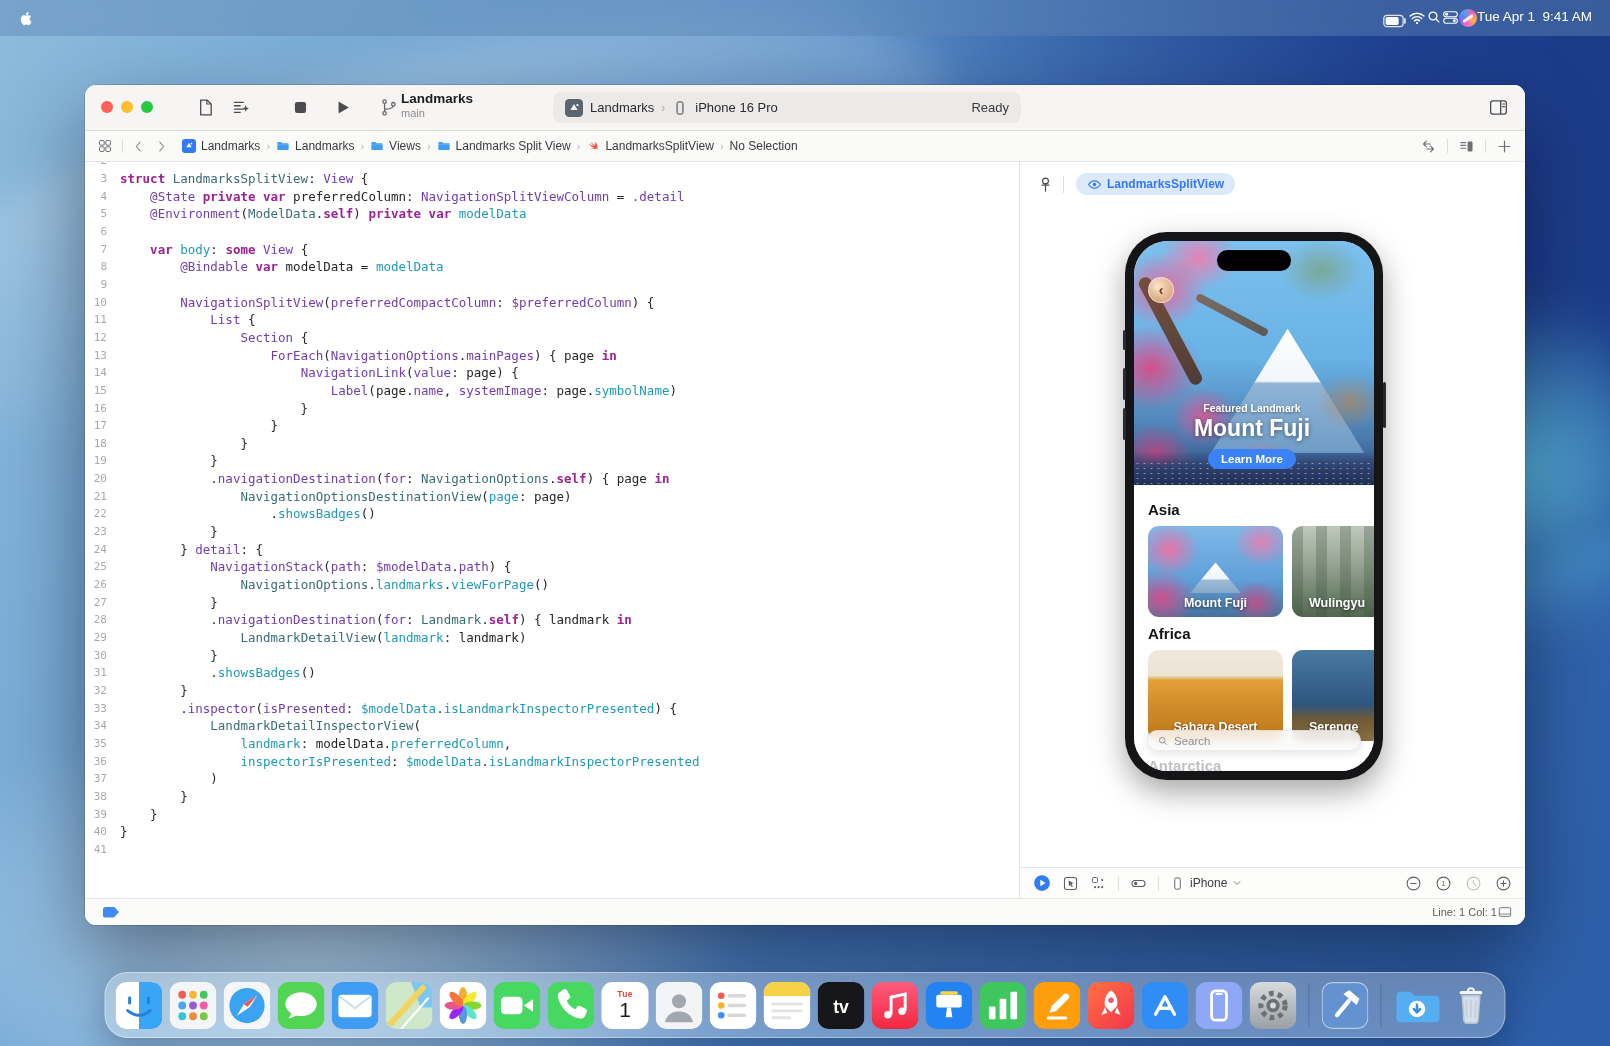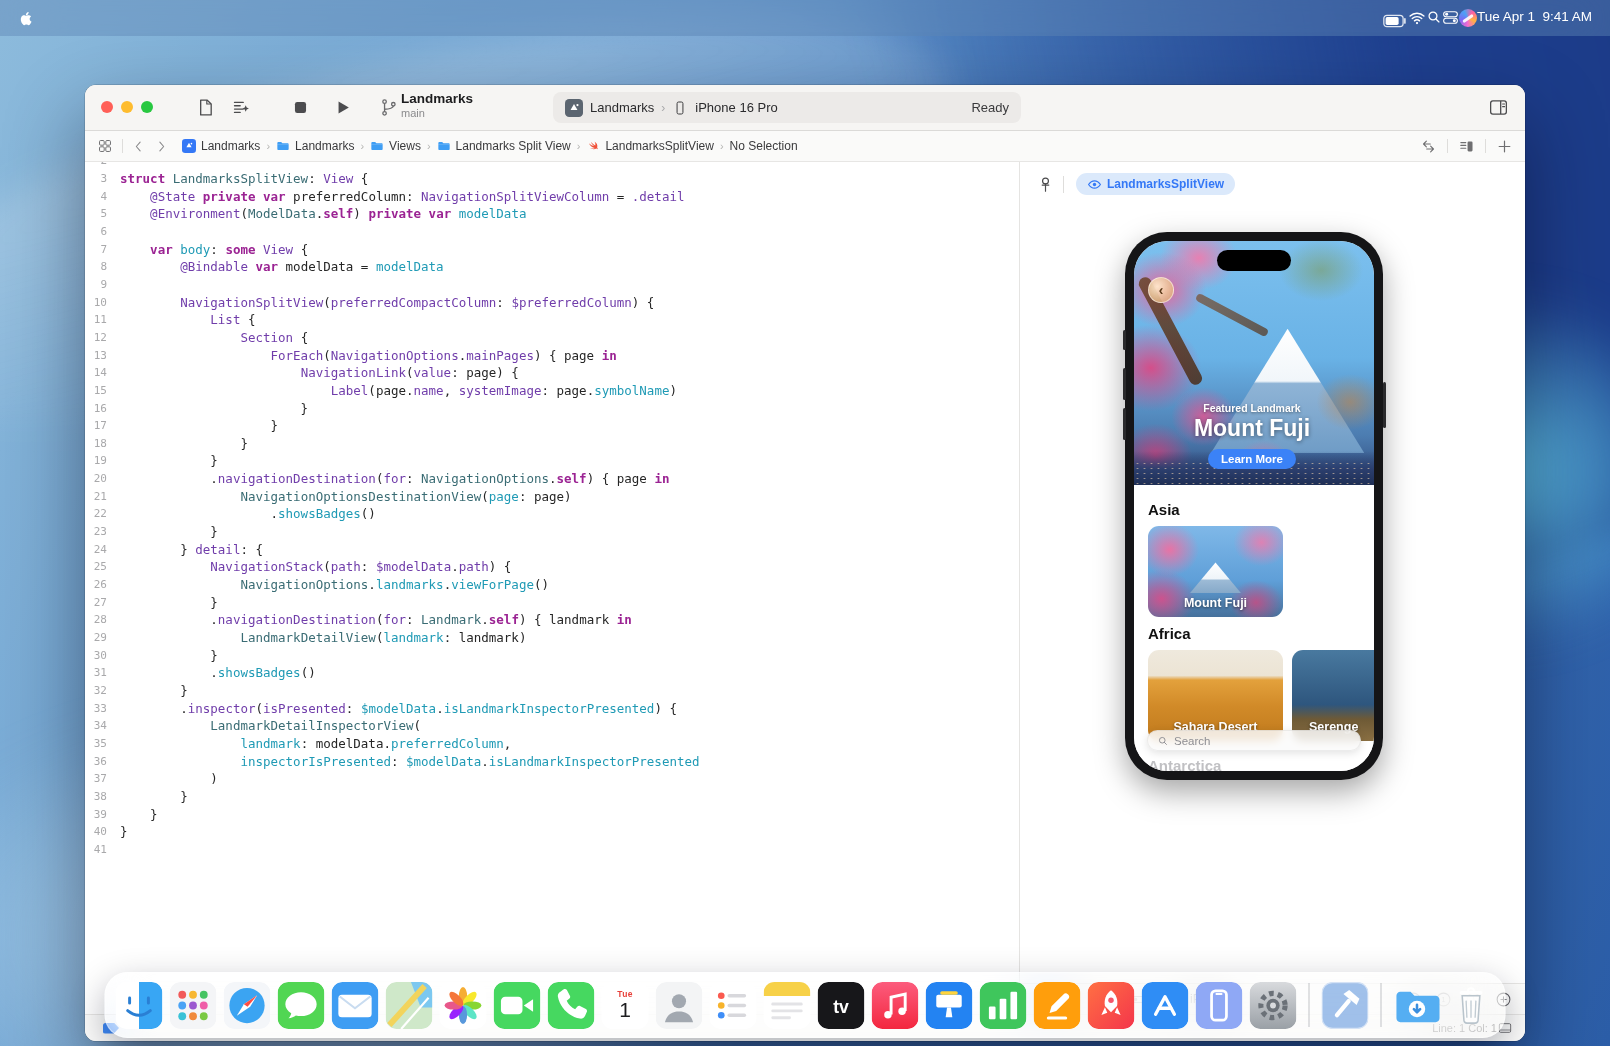--- a/index.html
+++ b/index.html
@@ -29,21 +29,21 @@
   .ic-batt{width:25px;height:18px;}
   .ic-wifi{width:18px;height:18px;}
   .ic-search{width:16px;height:16px;}
   .ic-cc{width:17px;height:17px;}
   .siri{width:18px;height:18px;border-radius:50%;position:relative;overflow:hidden;
     background:conic-gradient(from 40deg,#ff5fa2,#ffb340,#f56bd0,#7a6bf5,#4aa3f5,#ff5fa2);}
   .siri::after{content:'';position:absolute;left:3px;top:8px;width:12px;height:3px;border-radius:2px;
     background:rgba(255,255,255,.9);transform:rotate(-35deg);}
   .clock{font-size:13.5px;white-space:pre;}
   
-  .xwindow{position:absolute;left:85px;top:85px;width:1440px;height:956px;border-radius:11px;background:#fff;
+  .xwindow{position:absolute;left:85px;top:85px;width:1440px;height:840px;border-radius:11px;background:#fff;
     box-shadow:0 35px 80px rgba(0,0,20,.45),0 0 0 .5px rgba(0,0,0,.25);display:flex;flex-direction:column;overflow:hidden;justify-content:flex-end;}
   .toolbar{height:45px;flex:0 0 auto;background:#f6f5f3;border-bottom:1px solid #dbdad8;position:relative;}
   .traffic{position:absolute;left:16px;top:16px;display:flex;gap:8px;}
   .traffic i{width:12px;height:12px;border-radius:50%;display:block;}
   .tb-ic{position:absolute;top:12px;width:21px;height:21px;color:#4c4c4e;}
   .tb-ic svg{width:100%;height:100%;}
   .run-title{position:absolute;left:316px;top:6px;line-height:1.15;}
   .run-title .t1{font-size:13.5px;font-weight:700;color:#1d1d1f;}
   .run-title .t2{font-size:11px;color:#8b8b8d;}
   .scheme-pill{position:absolute;left:468px;top:7px;width:468px;height:31px;border-radius:8px;background:#eceae8;
@@ -591,20 +591,23 @@
                 <span class="learn">Learn More</span>
               </div>
             </div>
             <div class="pcontent">
               <div class="psections" id="phone-sections">
                   <div class="sec-h">Asia</div>
                   <div class="cardrow">
                     <div class="card mount-fuji">
                       <div class="card-label">Mount Fuji</div>
                     </div>
+                    <div class="card wulingyu wide">
+                      <div class="card-label left">Wulingyu</div>
+                    </div>
                   </div>
                   <div class="sec-h">Africa</div>
                   <div class="cardrow">
                     <div class="card sahara">
                       <div class="card-label">Sahara Desert</div>
                     </div>
                     <div class="card serengeti wide">
                       <div class="card-label left">Serenge</div>
                     </div>
                   </div>

